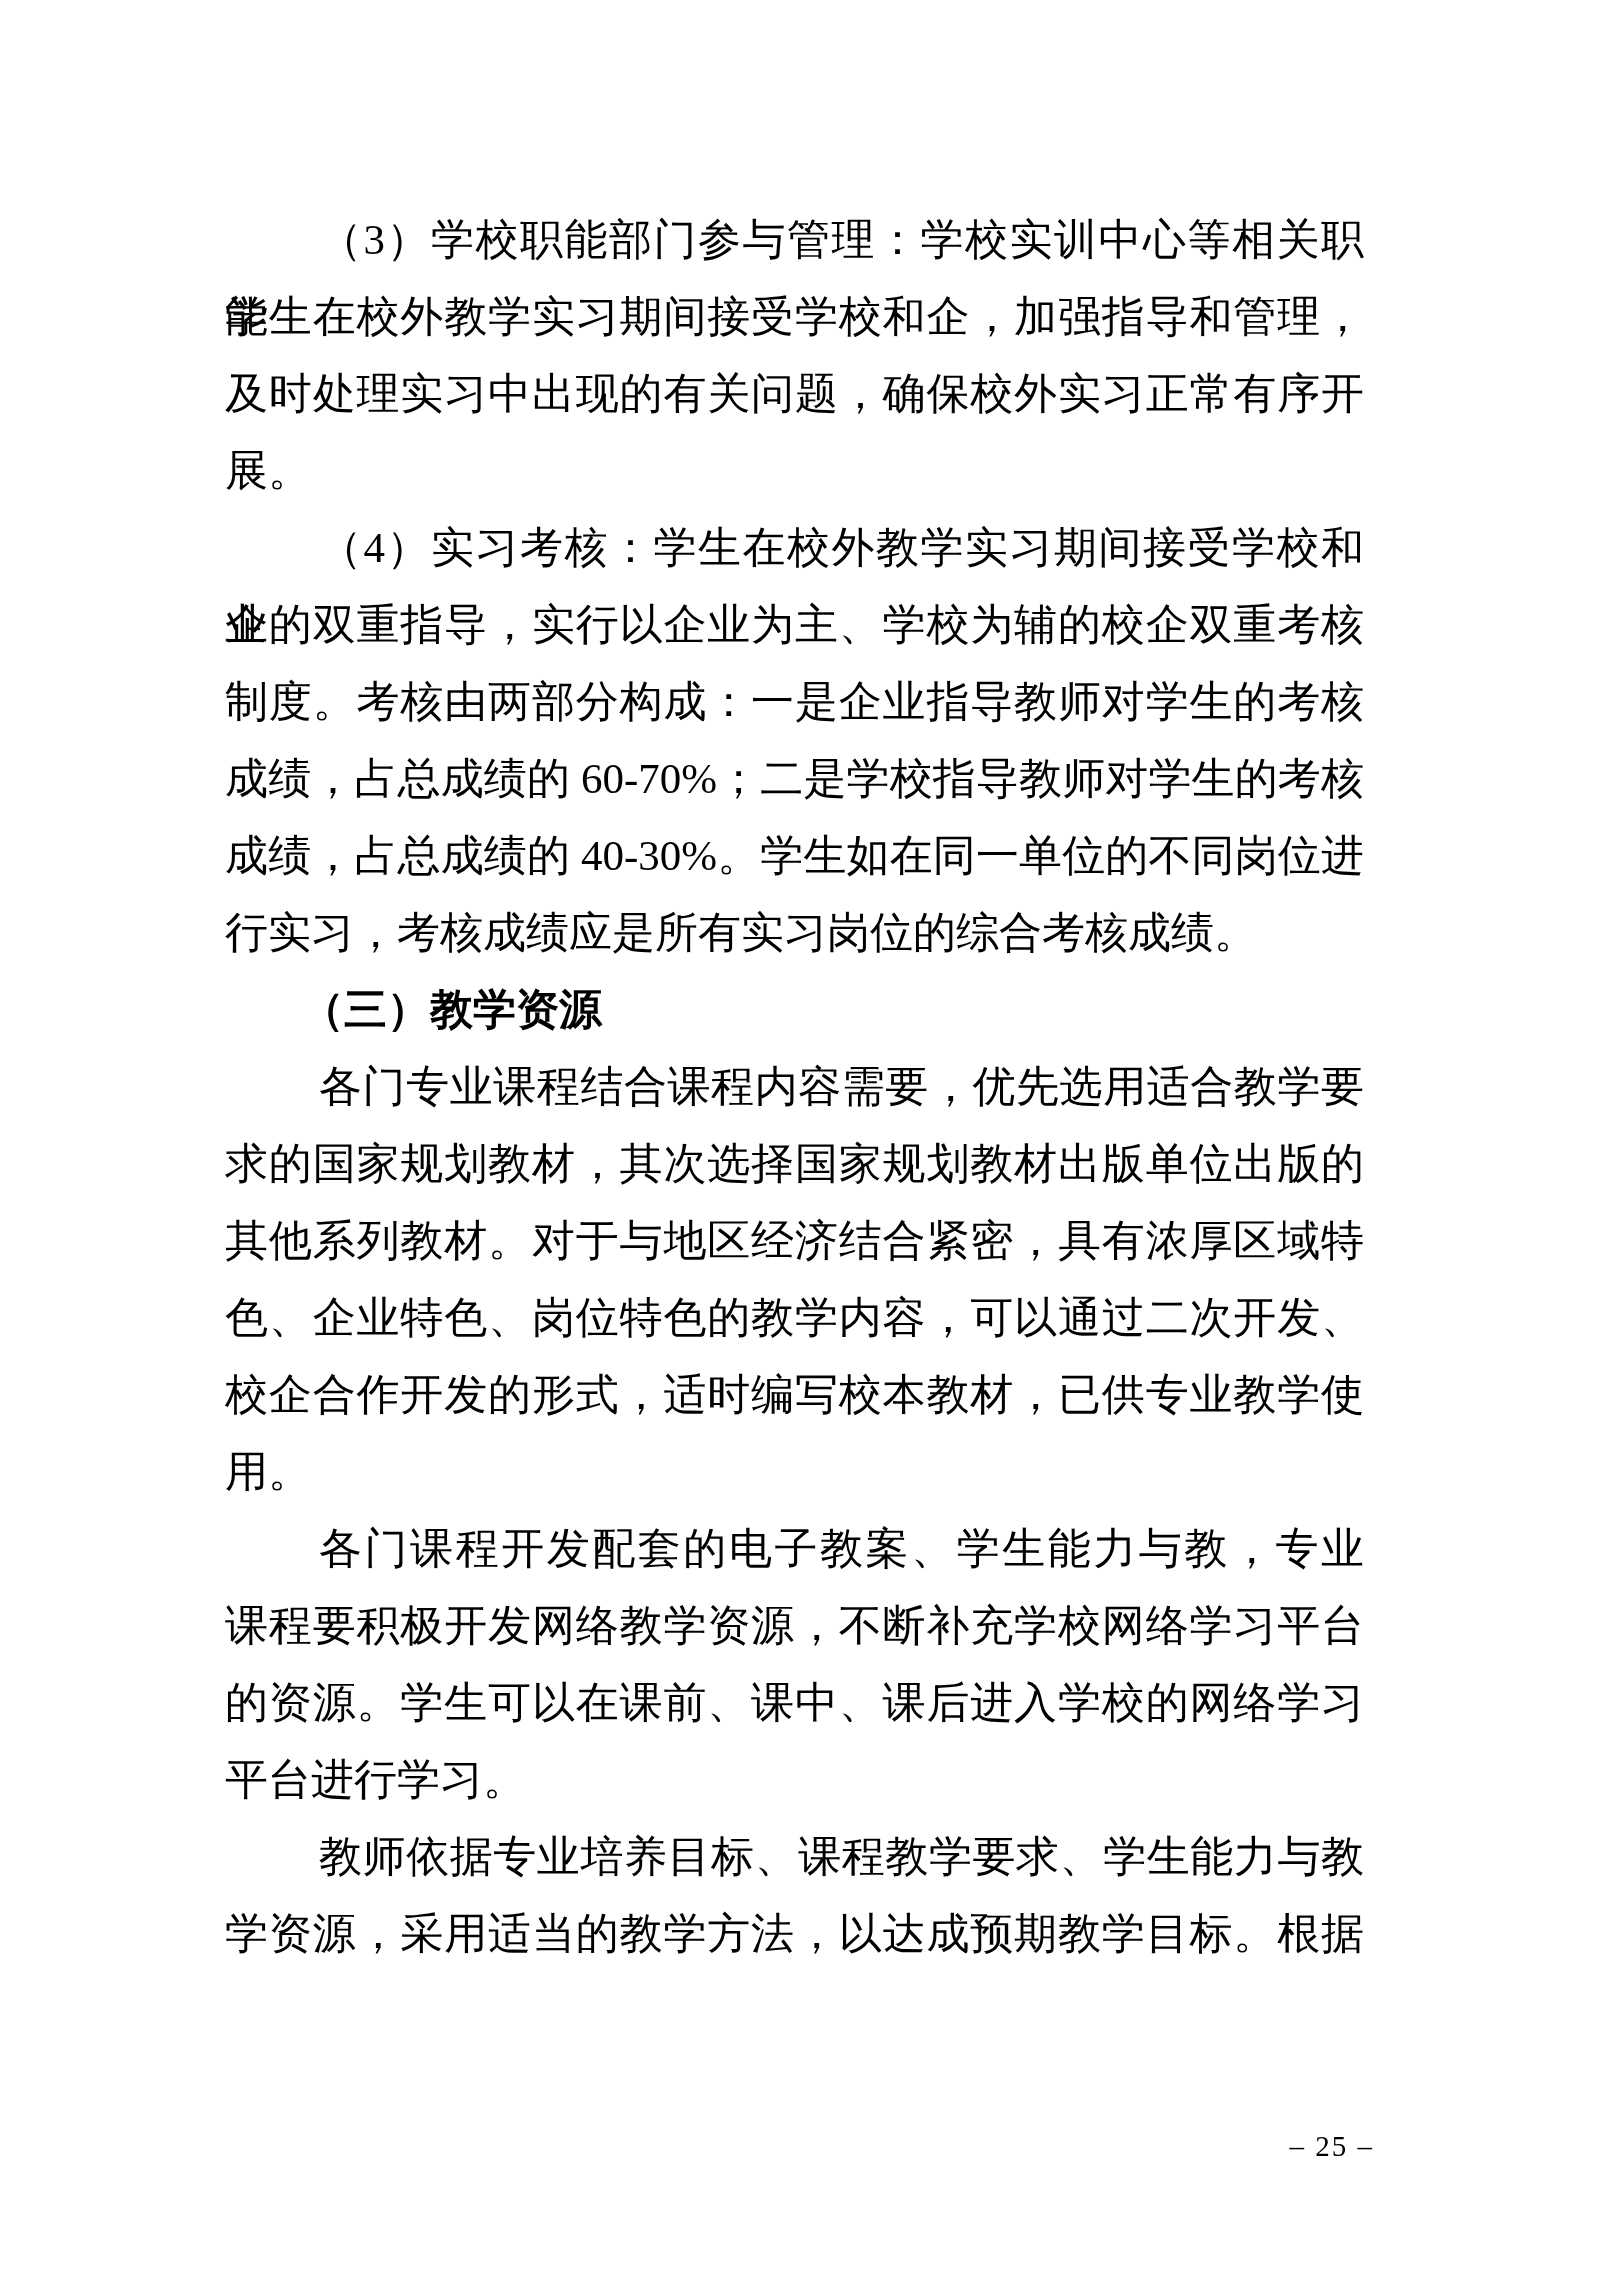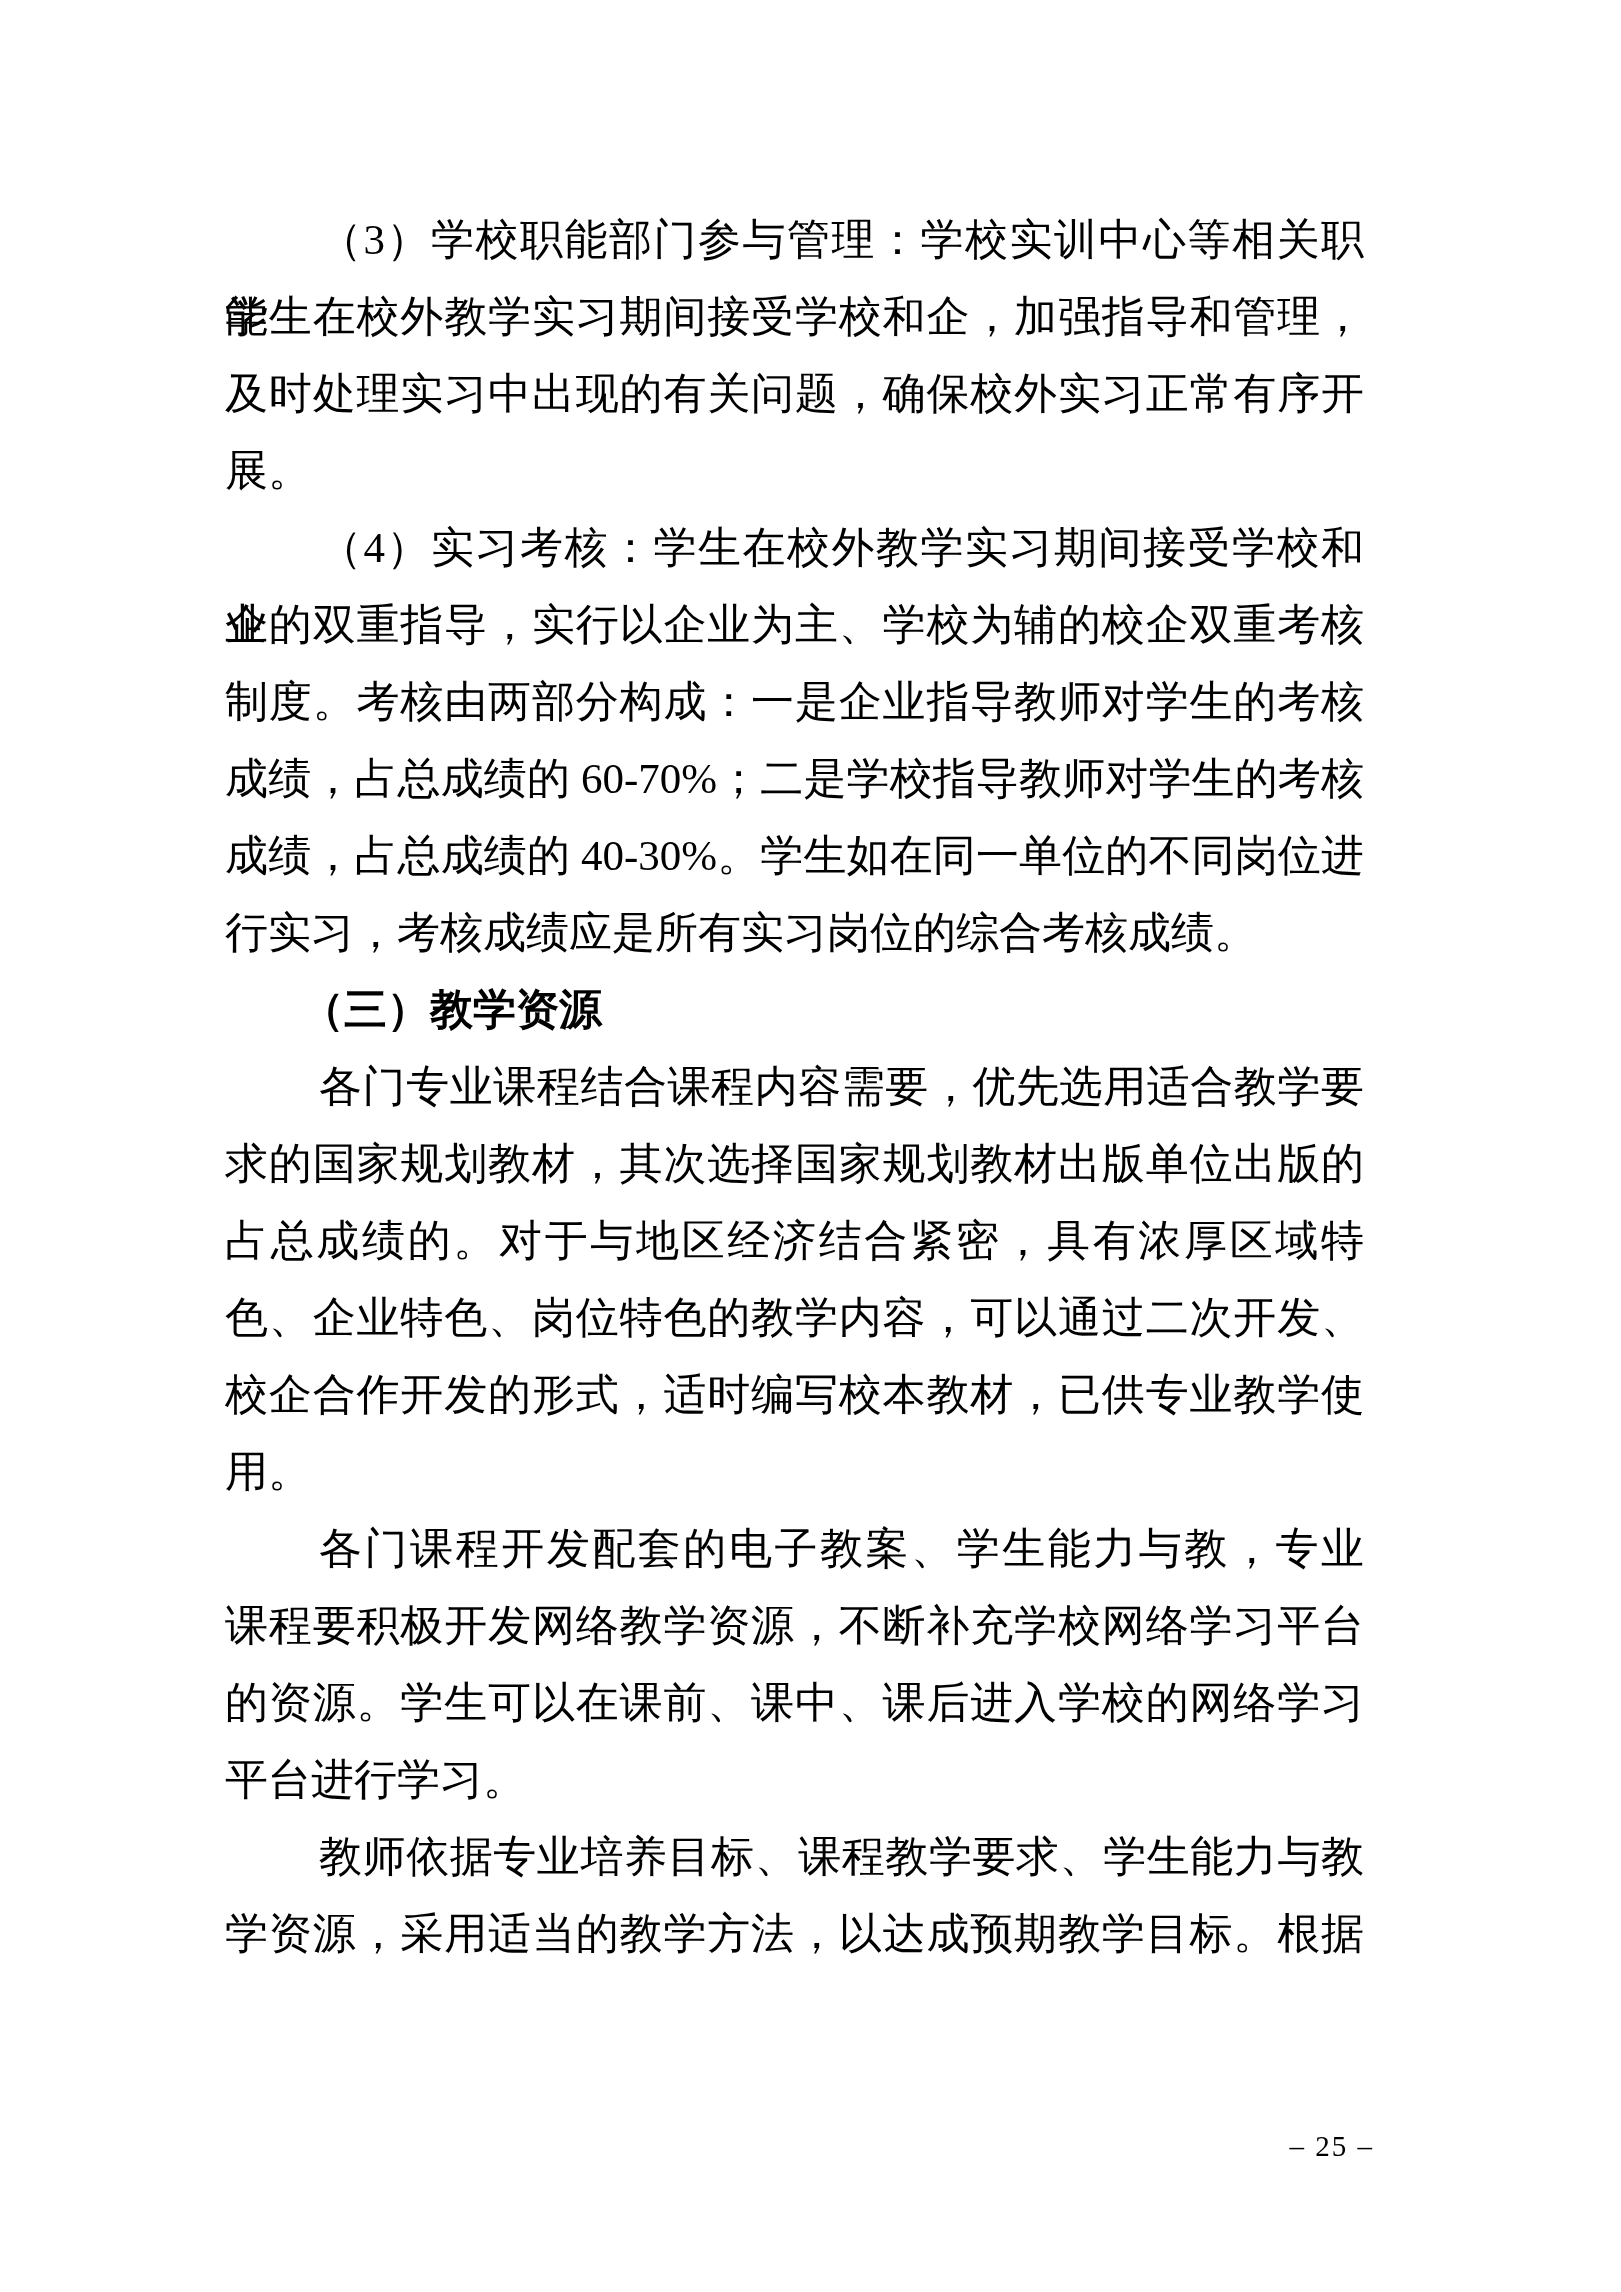--- a/index.html
+++ b/index.html
@@ -67,21 +67,21 @@
       <div class="line">展。</div>
       <div class="line justify indent">（4）实习考核：学生在校外教学实习期间接受学校和企</div>
       <div class="line justify">业的双重指导，实行以企业为主、学校为辅的校企双重考核</div>
       <div class="line justify">制度。考核由两部分构成：一是企业指导教师对学生的考核</div>
       <div class="line justify">成绩，占总成绩的 60-70%；二是学校指导教师对学生的考核</div>
       <div class="line justify">成绩，占总成绩的 40-30%。学生如在同一单位的不同岗位进</div>
       <div class="line">行实习，考核成绩应是所有实习岗位的综合考核成绩。</div>
       <div class="line indent heading">（三）教学资源</div>
       <div class="line justify indent">各门专业课程结合课程内容需要，优先选用适合教学要</div>
       <div class="line justify">求的国家规划教材，其次选择国家规划教材出版单位出版的</div>
-      <div class="line justify">占总成绩的。对于与地区经济结合紧密，具有浓厚区域特</div>
+      <div class="line justify">其他系列教材。对于与地区经济结合紧密，具有浓厚区域特</div>
       <div class="line justify">色、企业特色、岗位特色的教学内容，可以通过二次开发、</div>
       <div class="line justify">校企合作开发的形式，适时编写校本教材，已供专业教学使</div>
       <div class="line">用。</div>
       <div class="line justify indent">各门课程开发配套的电子教案、学生能力与教，专业</div>
       <div class="line justify">课程要积极开发网络教学资源，不断补充学校网络学习平台</div>
       <div class="line justify">的资源。学生可以在课前、课中、课后进入学校的网络学习</div>
       <div class="line">平台进行学习。</div>
       <div class="line justify indent">教师依据专业培养目标、课程教学要求、学生能力与教</div>
       <div class="line justify">学资源，采用适当的教学方法，以达成预期教学目标。根据</div>
     </div>

